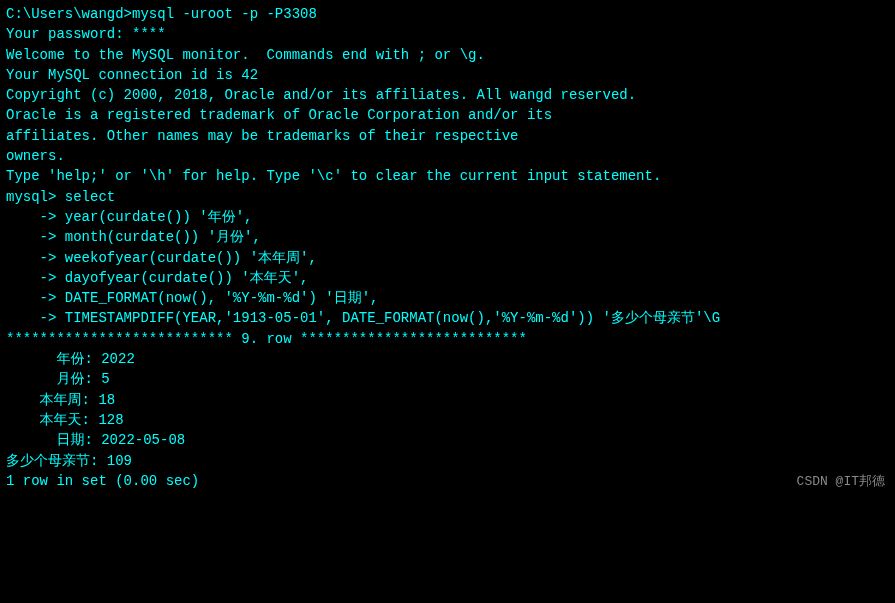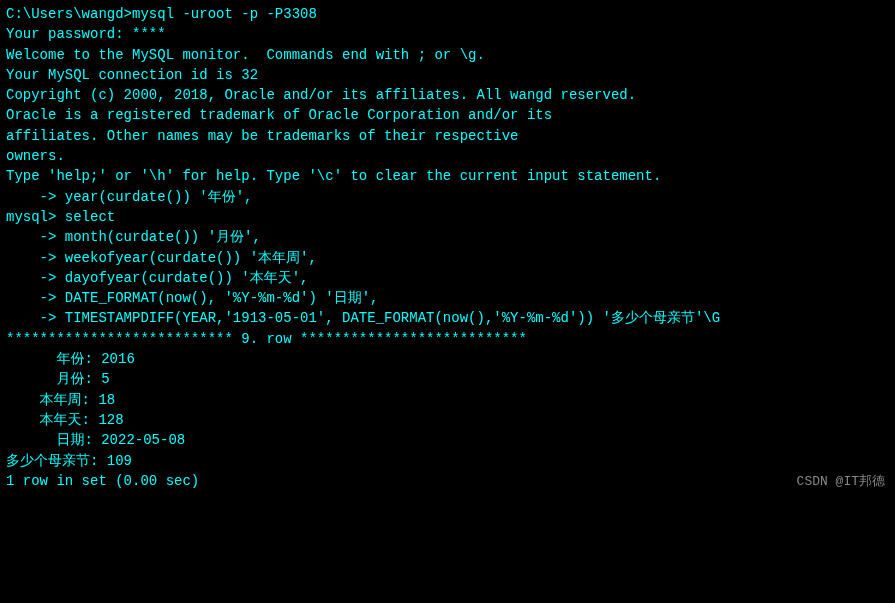--- a/index.html
+++ b/index.html
@@ -44,39 +44,39 @@
     }
   </style>
 </head>
 <body>
 
 <div class="terminal">
   <div id="terminal-lines">
       <div class="line cyan">C:\Users\wangd&gt;mysql -uroot -p -P3308</div>
       <div class="line cyan">Your password: ****</div>
       <div class="line cyan">Welcome to the MySQL monitor.  Commands end with ; or \g.</div>
-      <div class="line cyan">Your MySQL connection id is 32</div>
+      <div class="line cyan">Your MySQL connection id is 42</div>
       <div class="line default"></div>
       <div class="line cyan">Copyright (c) 2000, 2018, Oracle and/or its affiliates. All wangd reserved.</div>
       <div class="line default"></div>
       <div class="line cyan">Oracle is a registered trademark of Oracle Corporation and/or its</div>
       <div class="line cyan">affiliates. Other names may be trademarks of their respective</div>
       <div class="line cyan">owners.</div>
       <div class="line default"></div>
       <div class="line cyan">Type 'help;' or '\h' for help. Type '\c' to clear the current input statement.</div>
       <div class="line default"></div>
+      <div class="line cyan">mysql&gt; select</div>
       <div class="line cyan">    -&gt; year(curdate()) '年份',</div>
-      <div class="line cyan">mysql&gt; select</div>
       <div class="line cyan">    -&gt; month(curdate()) '月份',</div>
       <div class="line cyan">    -&gt; weekofyear(curdate()) '本年周',</div>
       <div class="line cyan">    -&gt; dayofyear(curdate()) '本年天',</div>
       <div class="line cyan">    -&gt; DATE_FORMAT(now(), '%Y-%m-%d') '日期',</div>
       <div class="line cyan">    -&gt; TIMESTAMPDIFF(YEAR,'1913-05-01', DATE_FORMAT(now(),'%Y-%m-%d')) '多少个母亲节'\G</div>
       <div class="line cyan">*************************** 9. row ***************************</div>
-      <div class="line cyan">      年份: 2016</div>
+      <div class="line cyan">      年份: 2022</div>
       <div class="line cyan">      月份: 5</div>
       <div class="line cyan">    本年周: 18</div>
       <div class="line cyan">    本年天: 128</div>
       <div class="line cyan">      日期: 2022-05-08</div>
       <div class="line cyan">多少个母亲节: 109</div>
       <div class="line cyan">1 row in set (0.00 sec)</div>
     </div>
   <div class="watermark">CSDN @IT邦德</div>
 </div>
 

